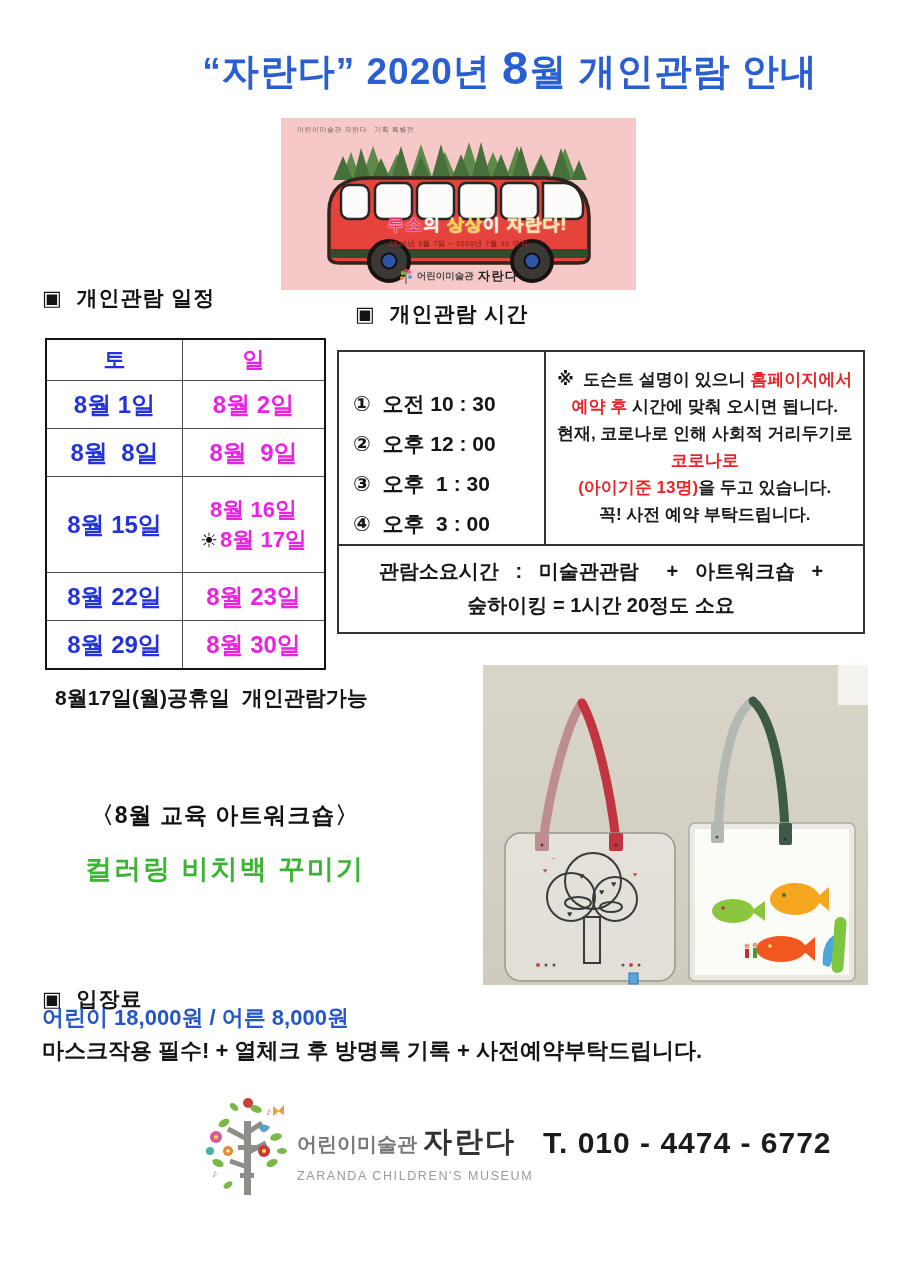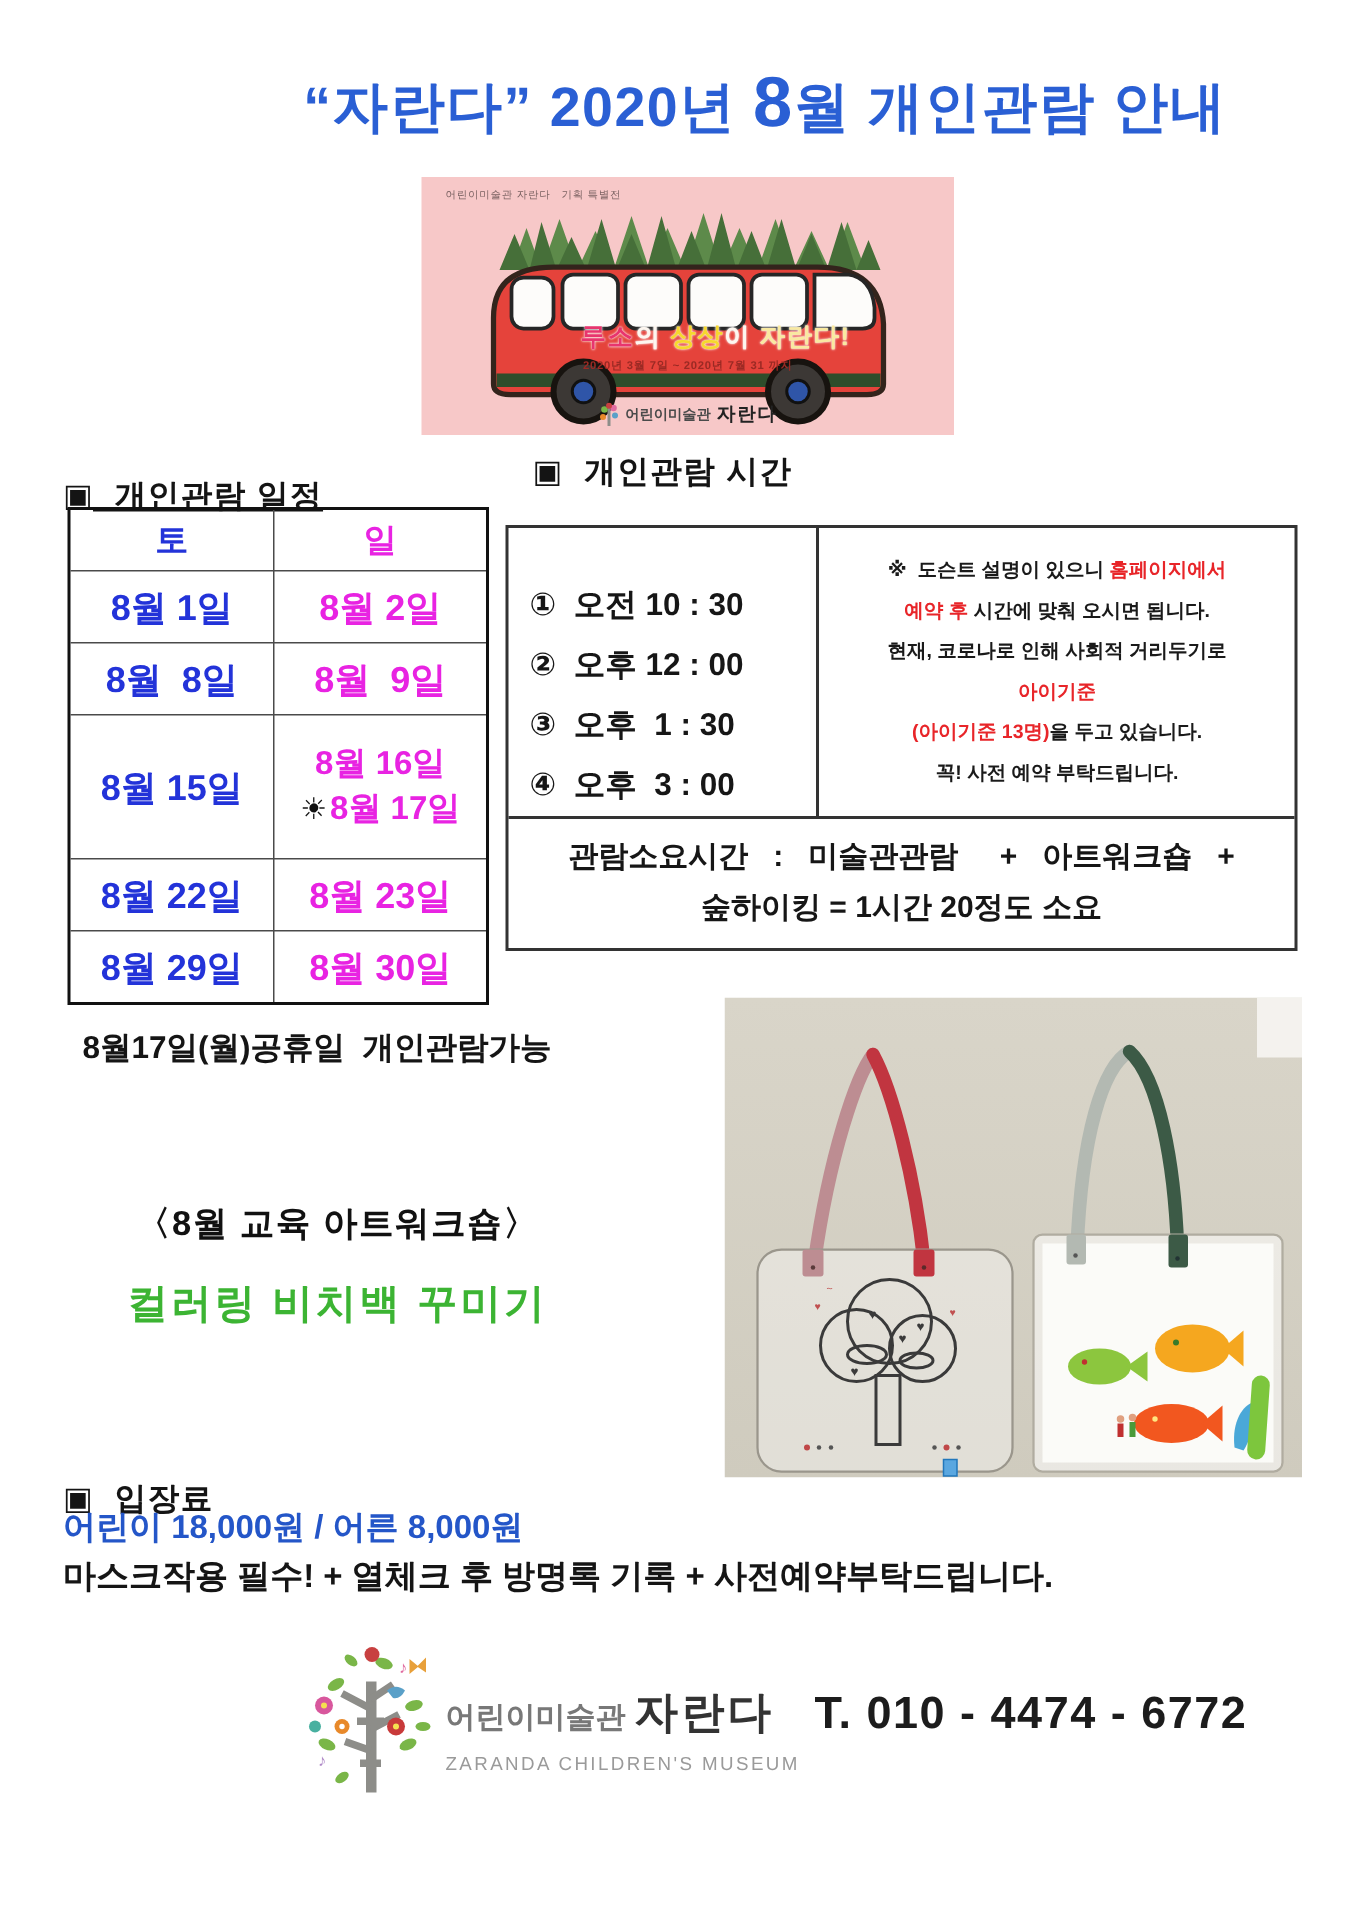--- a/index.html
+++ b/index.html
@@ -27,21 +27,21 @@
   .poster-banner .w5 { color:#f9e9a0; }
   .poster-period { position:absolute; top:121px; width:100%; text-align:center;
                    font-size:7.5px; color:#9b2a24; font-weight:bold; letter-spacing:.5px; }
   .poster-logo-row { position:absolute; bottom:5px; width:100%; display:flex;
                      justify-content:center; align-items:center; gap:4px; }
   .poster-logo-row .pfx { font-size:9.5px; color:#4a4a4a; font-weight:bold; }
   .poster-logo-row .nm { font-size:12.5px; color:#222; font-weight:800; letter-spacing:1px; }
 
   
   .sec-head { position:absolute; font-size:21px; font-weight:bold; color:#141414; letter-spacing:1px; }
-  .sec-head.schedule { left:42px; top:316px;text-decoration:underline; }
+  .sec-head.schedule { left:42px; top:284px; }
   .sec-head.times { left:355px; top:300px; }
 
   
   .sch-table { position:absolute; left:45px; top:338px; width:281px; border:2px solid #111; }
   .sch-row { display:flex; }
   .sch-cell { display:flex; align-items:center; justify-content:center; flex-direction:column;
               border-top:1px solid #4a4a4a; font-weight:bold; }
   .sch-row:first-child .sch-cell { border-top:none; }
   .sch-cell.c1 { width:135px; }
   .sch-cell.c2 { width:142px; border-left:1px solid #4a4a4a; }
@@ -52,21 +52,21 @@
   .sch-body-row.tall .sch-cell { height:96px; }
   .sch-body-row.tall .line { font-size:22px; line-height:30px; }
   .sun-icon { color:#111; font-size:20px; margin-right:2px; }
 
   
   .time-table { position:absolute; left:337px; top:350px; width:528px; border:2px solid #333; }
   .tt-top { display:flex; }
   .tt-slots { width:207px; padding:32px 0 0 14px; }
   .tt-slot { font-size:21px; font-weight:bold; color:#161616; line-height:40px; }
   .tt-notice { width:321px; border-left:2px solid #333; padding:14px 6px 10px 6px; text-align:center; }
-  .tt-notice .ln { font-size:13px; font-weight:bold; color:#1a1a1a; line-height:27px; }
+  .tt-notice .ln { font-size:17px; font-weight:bold; color:#1a1a1a; line-height:27px; }
   .tt-notice .red { color:#e82529; }
   .tt-duration { border-top:2px solid #333; text-align:center; padding:8px 4px 10px 4px; }
   .tt-duration .ln { font-size:20px; font-weight:bold; color:#161616; line-height:34px; }
 
   
   .holiday-note { position:absolute; left:55px; top:684px; font-size:21px; font-weight:bold; color:#151515; }
 
   
   .photo { position:absolute; left:483px; top:665px; width:385px; height:320px; }
 
@@ -199,21 +199,21 @@
       <div class="tt-slots">
         <div class="tt-slot" data-bind="times.slots.0">①  오전 10 : 30</div>
         <div class="tt-slot" data-bind="times.slots.1">②  오후 12 : 00</div>
         <div class="tt-slot" data-bind="times.slots.2">③  오후  1 : 30</div>
         <div class="tt-slot" data-bind="times.slots.3">④  오후  3 : 00</div>
       </div>
       <div class="tt-notice">
         <div class="ln"><span data-bind="times.notice.l1a">※  도슨트 설명이 있으니 </span><span class="red" data-bind="times.notice.l1b">홈페이지에서</span></div>
         <div class="ln"><span class="red" data-bind="times.notice.l2a">예약 후</span><span data-bind="times.notice.l2b"> 시간에 맞춰 오시면 됩니다.</span></div>
         <div class="ln"><span data-bind="times.notice.l3">현재, 코로나로 인해 사회적 거리두기로</span></div>
-        <div class="ln"><span class="red" data-bind="times.notice.l4">아이기준</span></div>
+        <div class="ln"><span class="red" data-bind="times.notice.l4">코로나로</span></div>
         <div class="ln"><span class="red" data-bind="times.notice.l5a">(아이기준 13명)</span><span data-bind="times.notice.l5b">을 두고 있습니다.</span></div>
         <div class="ln"><span data-bind="times.notice.l6">꼭! 사전 예약 부탁드립니다.</span></div>
       </div>
     </div>
     <div class="tt-duration">
       <div class="ln" data-bind="times.duration_line1">관람소요시간   :   미술관관람     +   아트워크숍   +</div>
       <div class="ln" data-bind="times.duration_line2">숲하이킹 = 1시간 20정도 소요</div>
     </div>
   </div>
 

